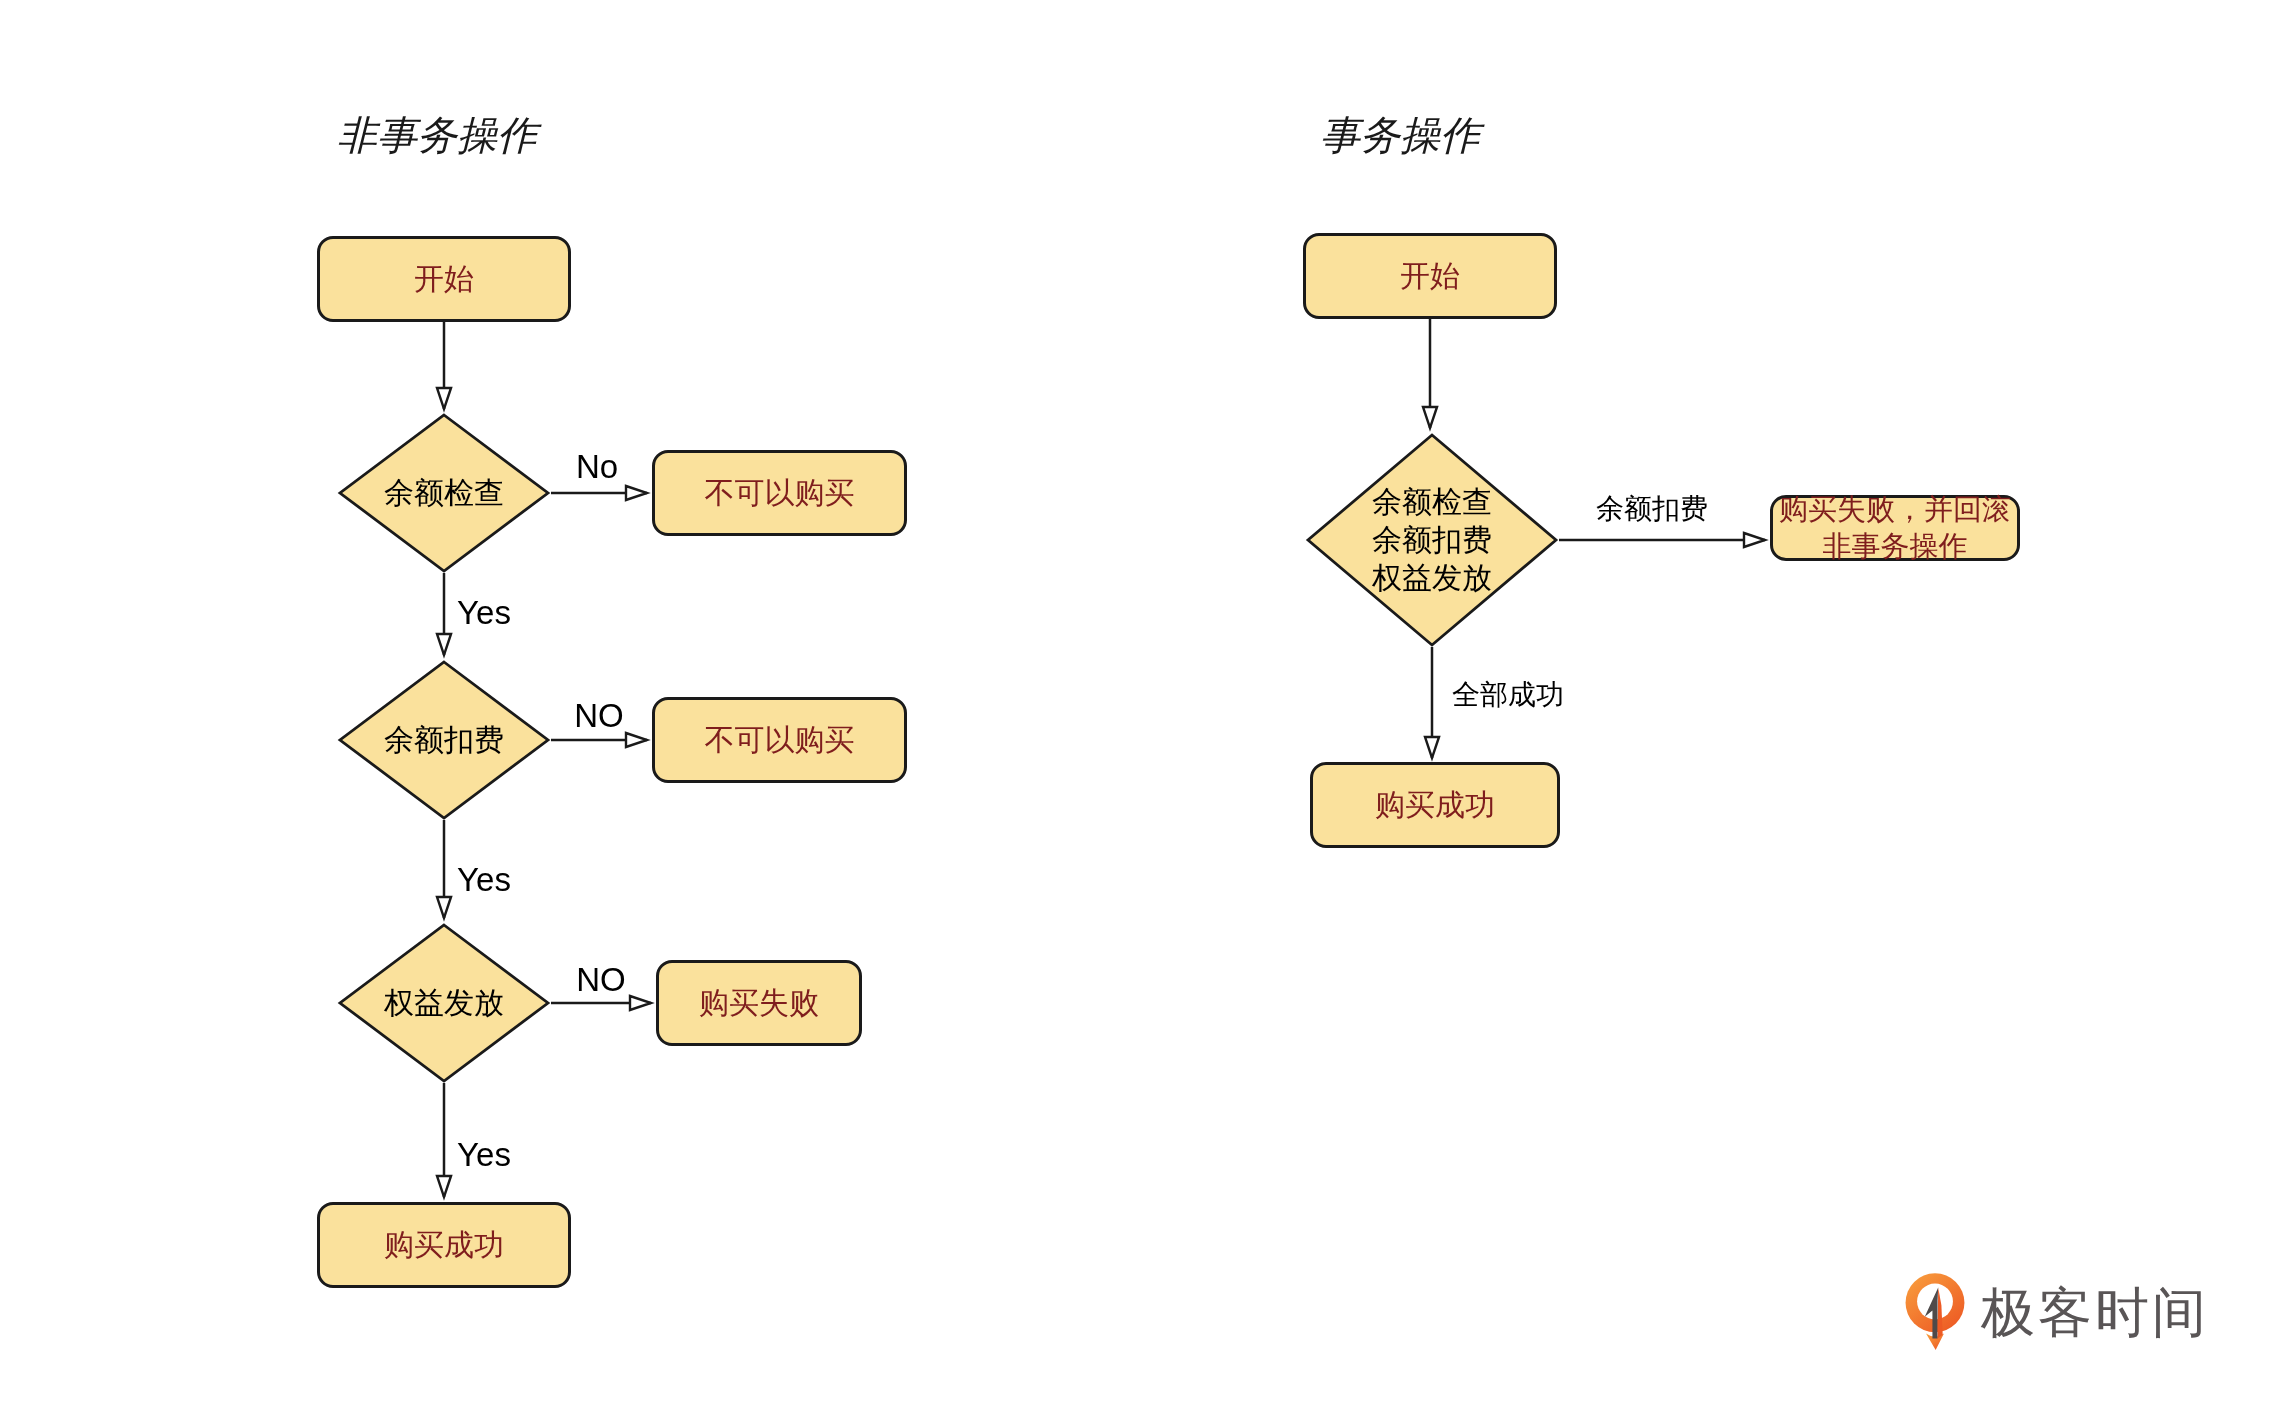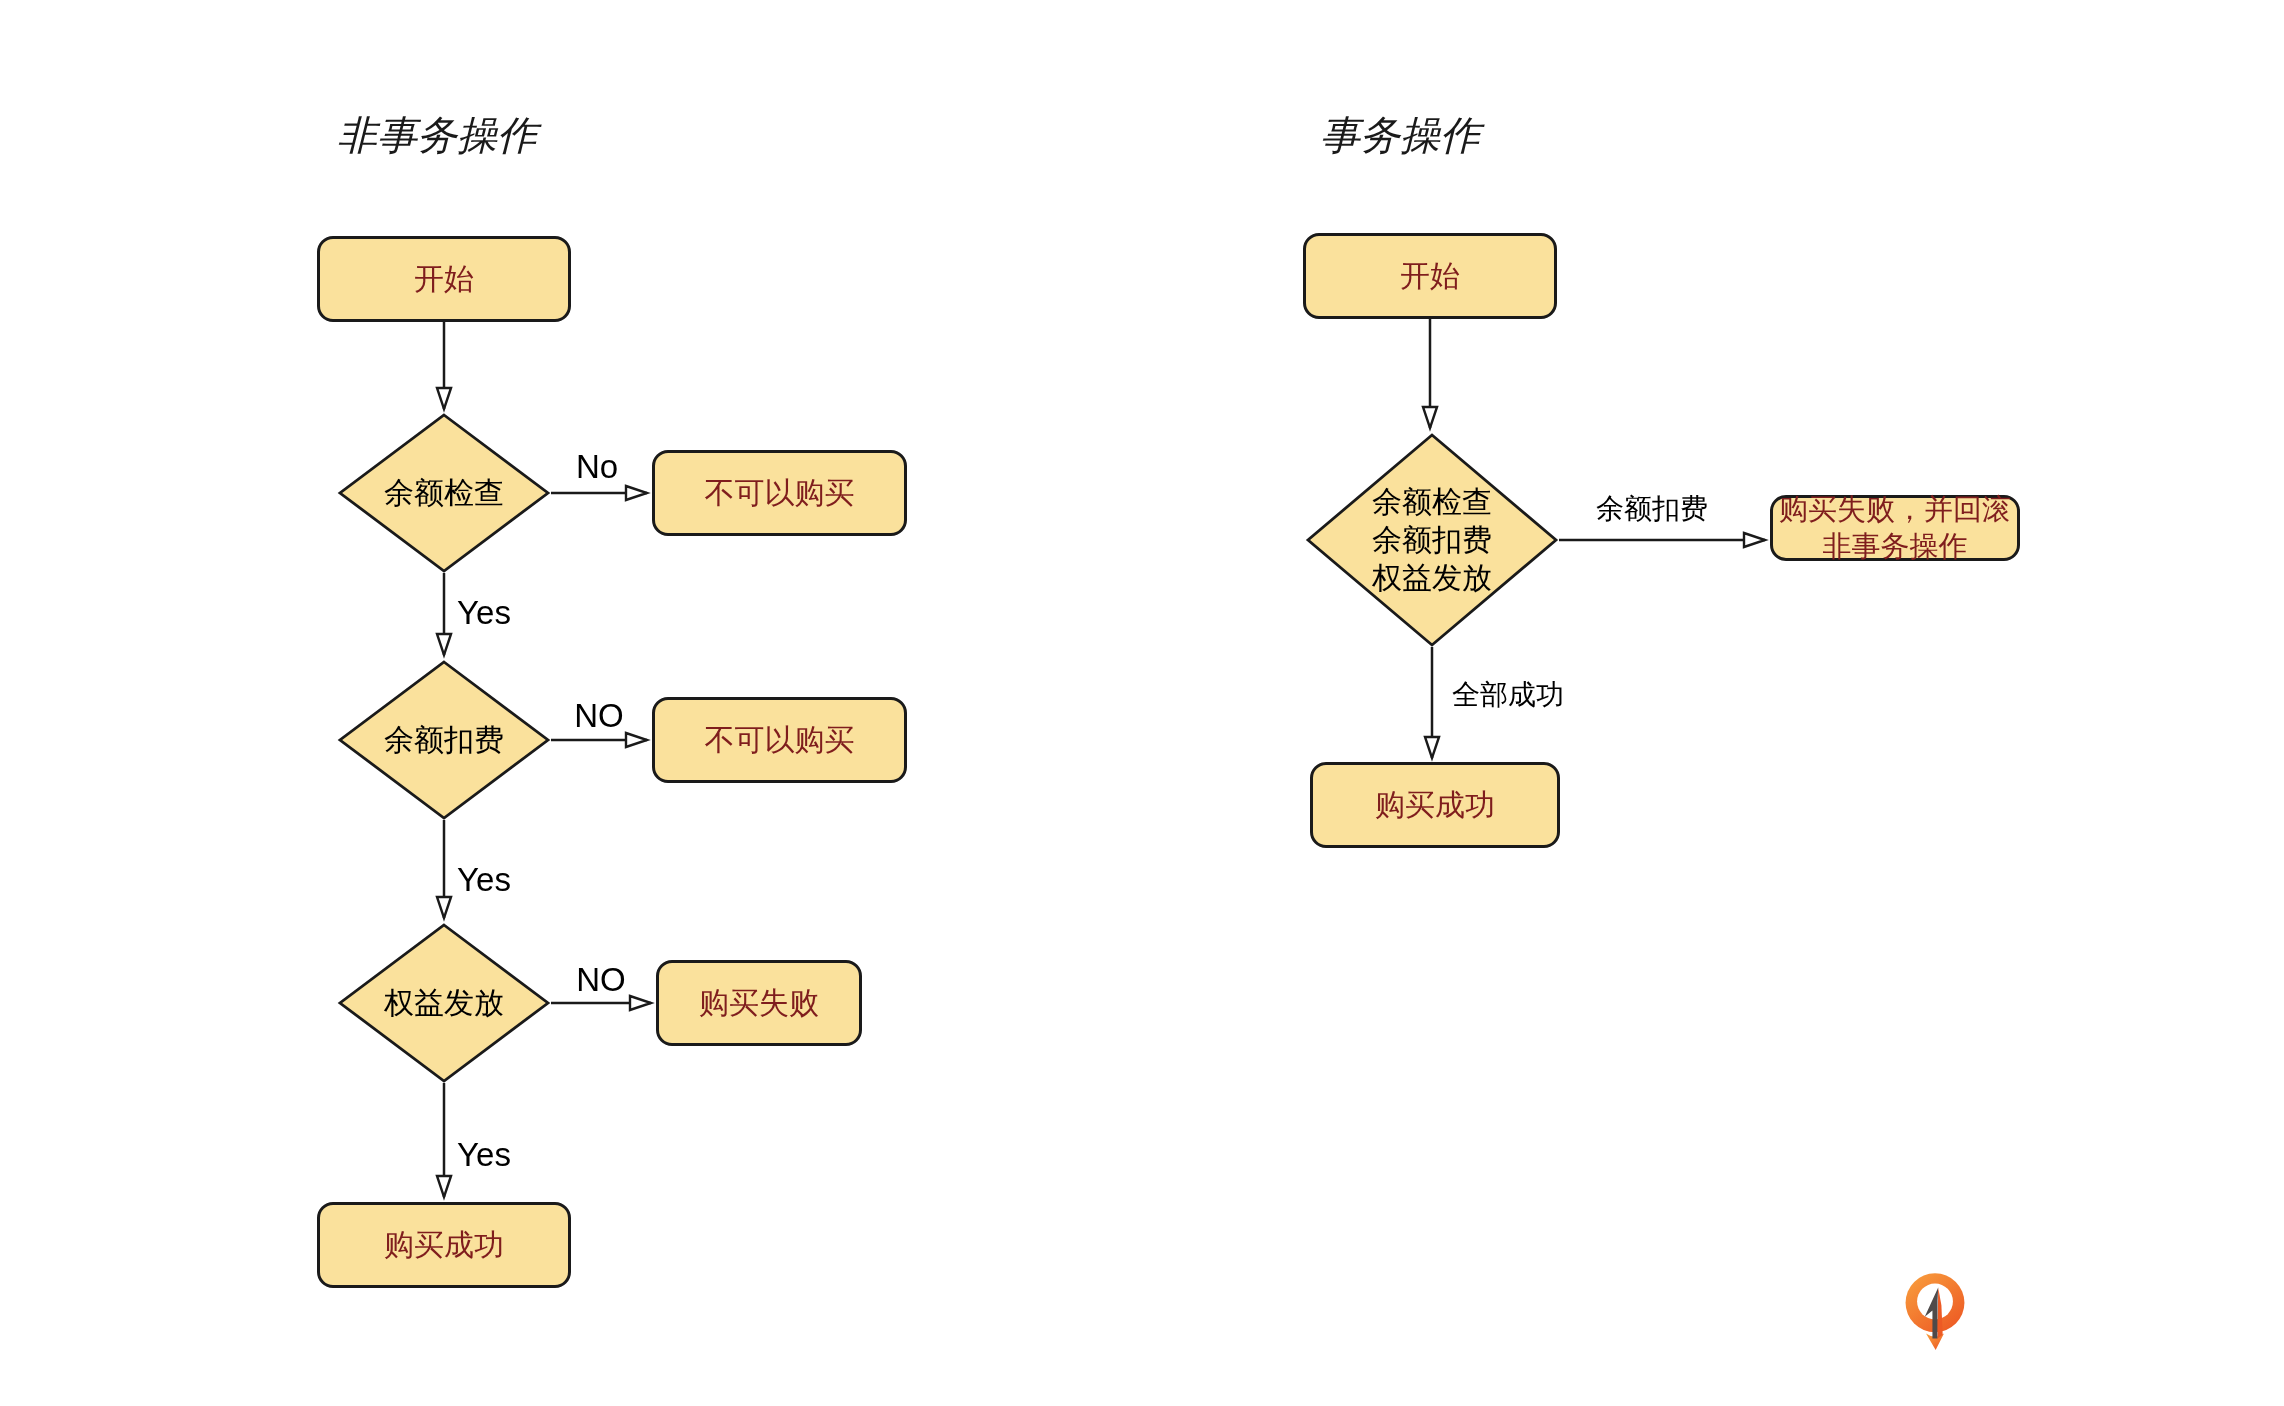--- a/index.html
+++ b/index.html
@@ -201,15 +201,16 @@
       <circle cx="50" cy="46" r="28" fill="#ffffff"></circle>
 
       <path d="M16,82 Q50,108 84,82 L84,94 Q50,118 16,94 Z" fill="#ffffff"></path>
 
       <path d="M36,96 Q50,106 64,96 L51,122 Z" fill="url(#logoGrad)"></path>
 
       <path d="M55,24 L34,70 L46,60 L46,104 L54,104 L54,44 Z" fill="#4E4A4A"></path>
 
       <path d="M55,24 L54,104 L62,98 L60,52 Z" fill="#ED5A24"></path>
     </svg>
+    <div class="logo-text">极客时间</div>
   </div>
 
 </div>
 
 </body></html>

